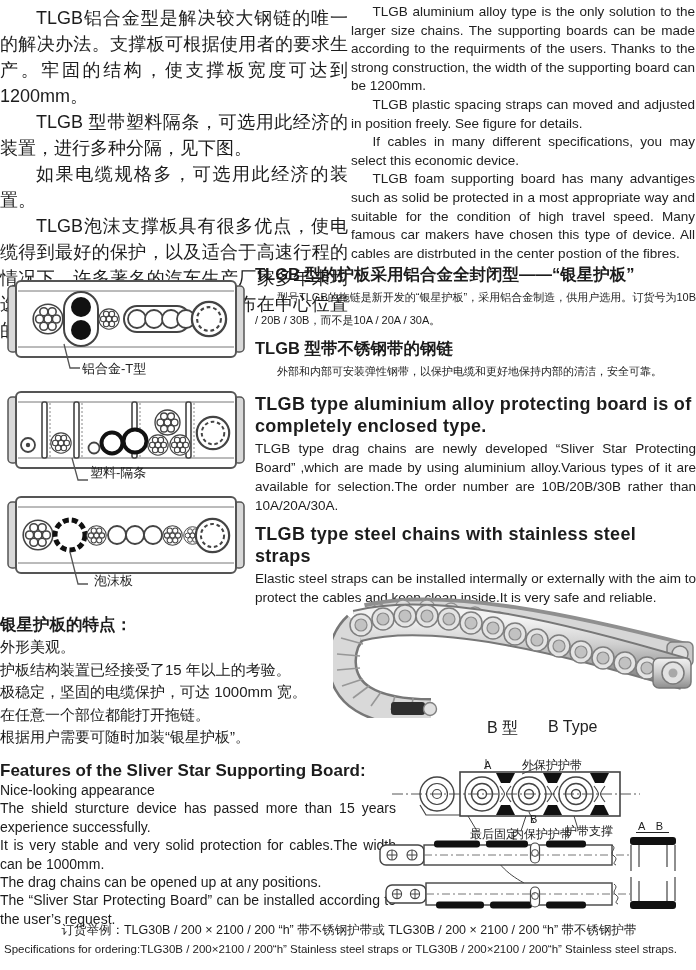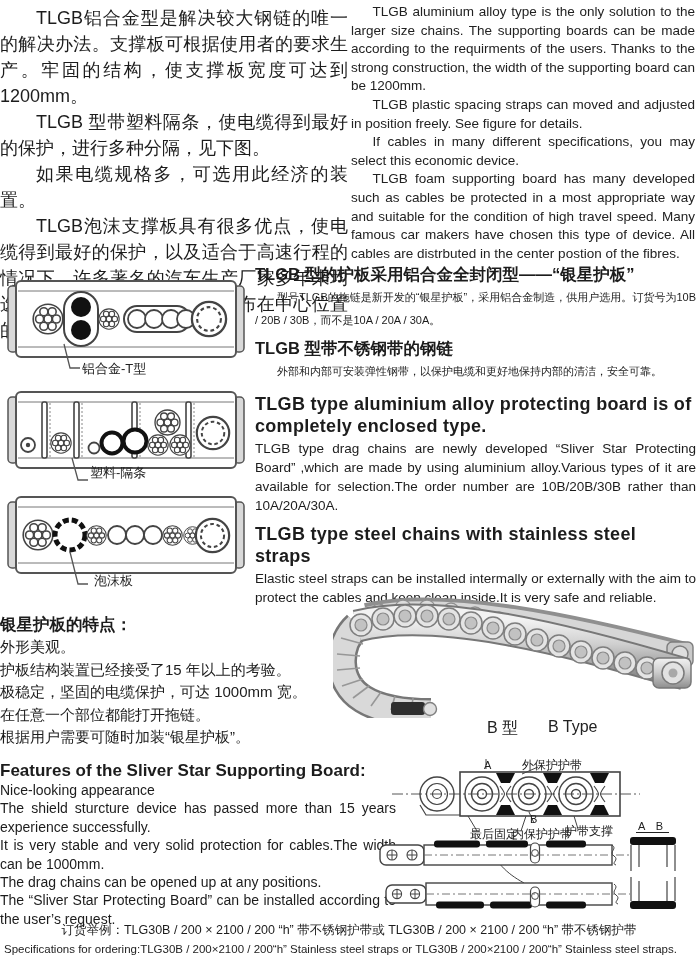--- a/index.html
+++ b/index.html
@@ -68,30 +68,30 @@
       <linearGradient id="met" x1="0" y1="0" x2="0" y2="1">
         <stop offset="0" stop-color="#f2f2f2"></stop>
           <stop offset="0.45" stop-color="#cfcfcf"></stop>
           <stop offset="1" stop-color="#8e8e8e"></stop>
       </linearGradient>
     </defs>
   </svg>
 
   <div class="intro-zh">
     <p>TLGB铝合金型是解决较大钢链的唯一的解决办法。支撑板可根据使用者的要求生产。牢固的结构，使支撑板宽度可达到 1200mm。</p>
-    <p>TLGB 型带塑料隔条，使电缆得到最好的保护，进行多种分隔，见下图。</p>
+    <p>TLGB 型带塑料隔条，可选用此经济的装置，进行多种分隔，见下图。</p>
     <p>如果电缆规格多，可选用此经济的装置。</p>
     <p>TLGB泡沫支撑板具有很多优点，使电缆得到最好的保护，以及适合于高速行程的情况下。许多著名的汽车生产厂家多年来均选用此装置，所有电缆均被分布在中心位置的纤维内。</p>
   </div>
 
   <div class="intro-en">
     <p>TLGB aluminium alloy type is the only solution to the larger size chains. The supporting boards can be made according to the requirments of the users. Thanks to the strong construction, the width of the supporting board can be 1200mm.</p>
     <p>TLGB plastic spacing straps can moved and adjusted in position freely. See figure for details.</p>
     <p>If cables in many different specifications, you may select this economic device.</p>
-    <p>TLGB foam supporting board has many developed such as cables be protected in a most appropriate way and suitable for the condition of high travel speed. Many famous car makers have chosen this type of device. All cables are distrbuted in the center postion of the fibres.</p>
+    <p>TLGB foam supporting board has many advantiges such as solid be protected in a most appropriate way and suitable for the condition of high travel speed. Many famous car makers have chosen this type of device. All cables are distrbuted in the center postion of the fibres.</p>
   </div>
 
   <svg class="xsec" style="top:274px" width="240" height="104" viewBox="0 0 240 104">
     <rect x="2" y="12" width="10" height="66" rx="4" fill="#d9d9d9" stroke="#555" stroke-width="1.5"></rect>
     <rect x="228" y="12" width="10" height="66" rx="4" fill="#d9d9d9" stroke="#555" stroke-width="1.5"></rect>
     <rect x="10" y="7" width="220" height="76" rx="5" fill="#fff" stroke="#555" stroke-width="2"></rect>
     <line x1="12" y1="17" x2="228" y2="17" stroke="#777" stroke-width="1"></line>
     <line x1="12" y1="73" x2="228" y2="73" stroke="#777" stroke-width="1"></line>
     <use href="#flower" x="26" y="29" width="32" height="32"></use>
     <rect x="58" y="18" width="34" height="54" rx="17" fill="#fff" stroke="#444" stroke-width="2"></rect>

